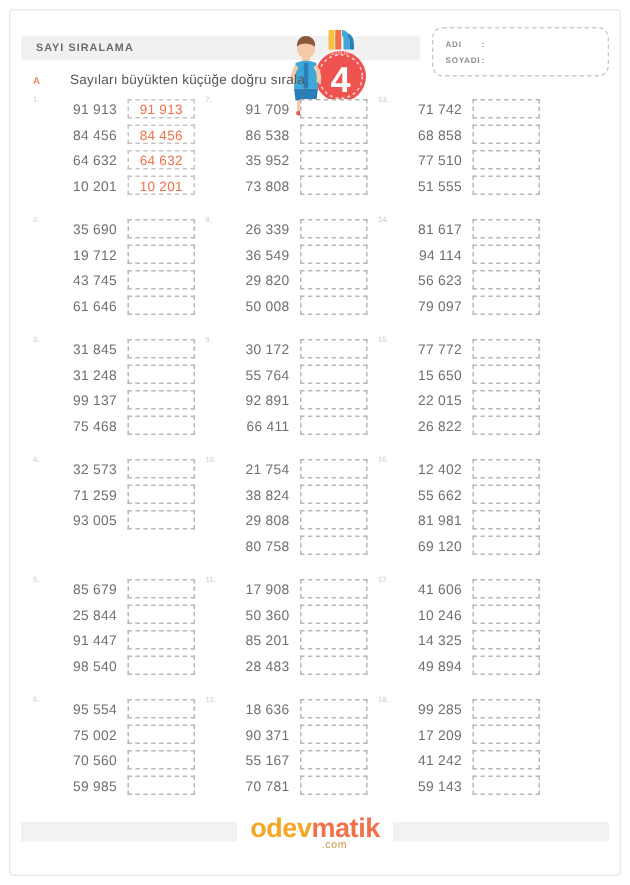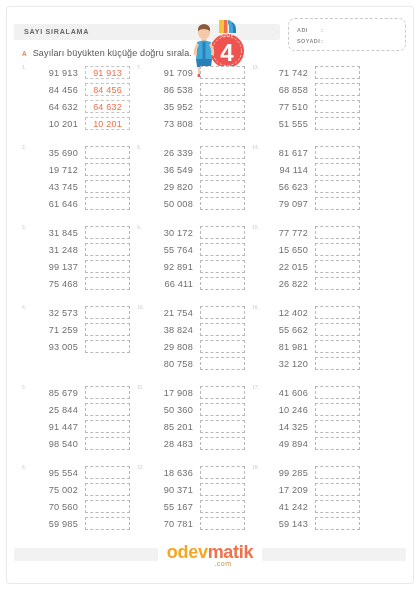--- a/index.html
+++ b/index.html
@@ -102,21 +102,21 @@
     height: 62px;
   }
 
   
   .instruction {
     position: absolute;
     left: 22px;
     top: 48px;
     display: flex;
     align-items: baseline;
-    gap: 6px;
+    gap: 20px;
   }
   .instr-letter {
     font-size: 6.5px;
     color: #f08a5d;
     font-weight: bold;
   }
   .instr-text {
     font-size: 9px;
     color: #555;
     letter-spacing: 0.15px;
@@ -513,21 +513,21 @@
           </div>
           <div class="q-line">
             <span class="q-val">55 662</span>
             <span class="a-box"></span>
           </div>
           <div class="q-line">
             <span class="q-val">81 981</span>
             <span class="a-box"></span>
           </div>
           <div class="q-line">
-            <span class="q-val">32 120</span>
+            <span class="q-val">69 120</span>
             <span class="a-box"></span>
           </div>
         </div>
       </div>
       <div class="grid-row">
         <div class="cell c0">
           <div class="cell-num">5.</div>
           <div class="q-line">
             <span class="q-val">85 679</span>
             <span class="a-box"></span>

